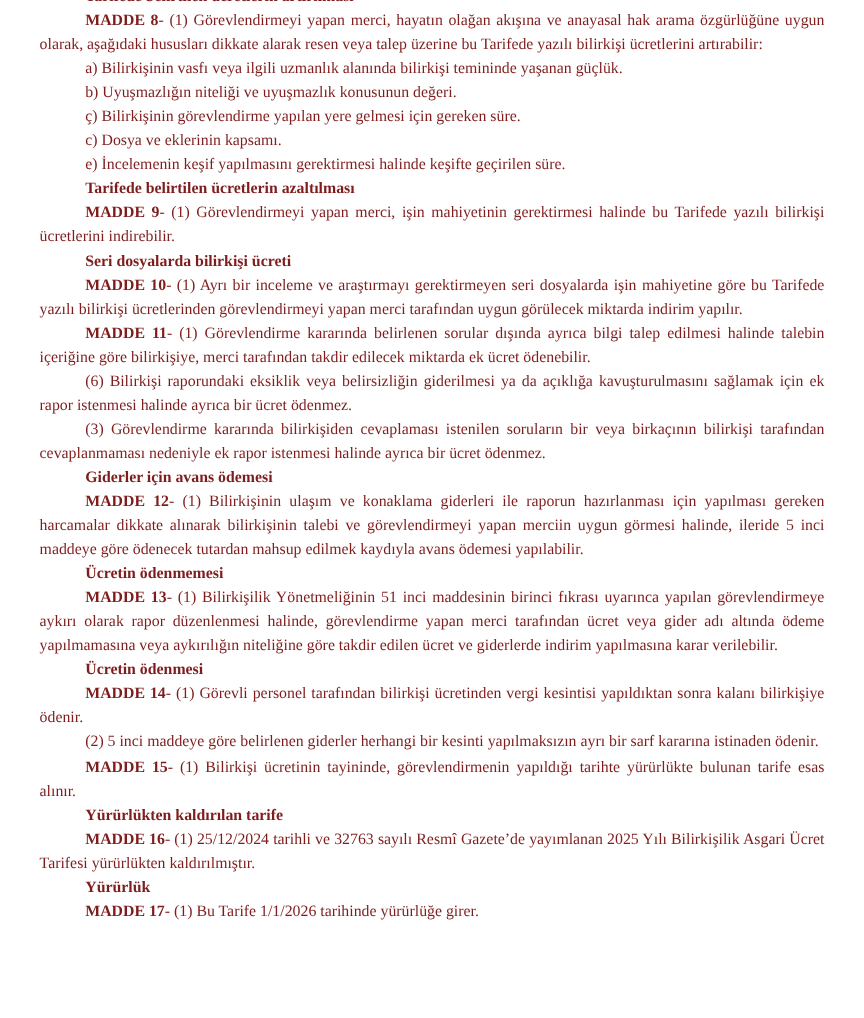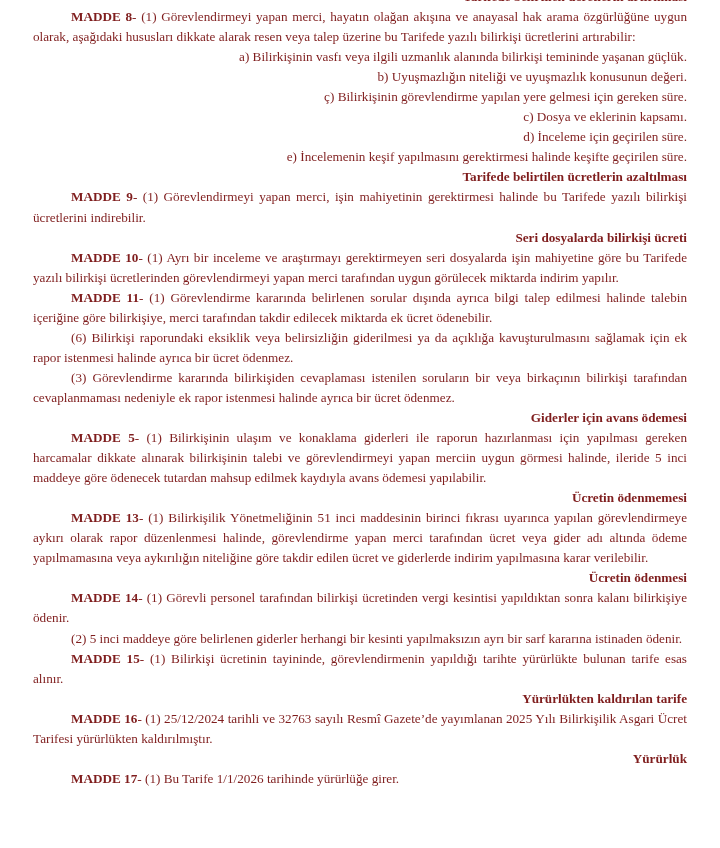--- a/index.html
+++ b/index.html
@@ -29,52 +29,51 @@
     margin: 0;
     padding: 0;
     text-align: justify;
     text-justify: inter-word;
     text-indent: 38px;
     -webkit-hyphens: none;
     hyphens: none;
   }
   .blk.heading {
     font-weight: bold;
-    text-align: right;
+    text-align: left;
   }
   .blk.listitem {
-    text-align: right;
+    text-align: left;
   }
   .madde {
     font-weight: bold;
   }
 </style>
 </head>
 <body>
 
 <div class="page">
 
   <div class="content" id="body-root">
       <p class="blk heading"><span>Tarifede belirtilen ücretlerin artırılması</span></p>
       <p class="blk"><span class="madde">MADDE 8</span><span>- (1) Görevlendirmeyi yapan merci, hayatın olağan akışına ve anayasal hak arama özgürlüğüne uygun olarak, aşağıdaki hususları dikkate alarak resen veya talep üzerine bu Tarifede yazılı bilirkişi ücretlerini artırabilir:</span></p>
       <p class="blk listitem"><span>a) Bilirkişinin vasfı veya ilgili uzmanlık alanında bilirkişi temininde yaşanan güçlük.</span></p>
       <p class="blk listitem"><span>b) Uyuşmazlığın niteliği ve uyuşmazlık konusunun değeri.</span></p>
       <p class="blk listitem"><span>ç) Bilirkişinin görevlendirme yapılan yere gelmesi için gereken süre.</span></p>
       <p class="blk listitem"><span>c) Dosya ve eklerinin kapsamı.</span></p>
-      <p class="blk listitem"><span>d) İnceleme için geçirilen süre.</span></p>
       <p class="blk listitem"><span>e) İncelemenin keşif yapılmasını gerektirmesi halinde keşifte geçirilen süre.</span></p>
       <p class="blk heading"><span>Tarifede belirtilen ücretlerin azaltılması</span></p>
       <p class="blk"><span class="madde">MADDE 9</span><span>- (1) Görevlendirmeyi yapan merci, işin mahiyetinin gerektirmesi halinde bu Tarifede yazılı bilirkişi ücretlerini indirebilir.</span></p>
       <p class="blk heading"><span>Seri dosyalarda bilirkişi ücreti</span></p>
       <p class="blk"><span class="madde">MADDE 10</span><span>- (1) Ayrı bir inceleme ve araştırmayı gerektirmeyen seri dosyalarda işin mahiyetine göre bu Tarifede yazılı bilirkişi ücretlerinden görevlendirmeyi yapan merci tarafından uygun görülecek miktarda indirim yapılır.</span></p>
       <p class="blk"><span class="madde">MADDE 11</span><span>- (1) Görevlendirme kararında belirlenen sorular dışında ayrıca bilgi talep edilmesi halinde talebin içeriğine göre bilirkişiye, merci tarafından takdir edilecek miktarda ek ücret ödenebilir.</span></p>
       <p class="blk"><span>(6) Bilirkişi raporundaki eksiklik veya belirsizliğin giderilmesi ya da açıklığa kavuşturulmasını sağlamak için ek rapor istenmesi halinde ayrıca bir ücret ödenmez.</span></p>
       <p class="blk"><span>(3) Görevlendirme kararında bilirkişiden cevaplaması istenilen soruların bir veya birkaçının bilirkişi tarafından cevaplanmaması nedeniyle ek rapor istenmesi halinde ayrıca bir ücret ödenmez.</span></p>
       <p class="blk heading"><span>Giderler için avans ödemesi</span></p>
-      <p class="blk"><span class="madde">MADDE 5</span><span>- (1) Bilirkişinin ulaşım ve konaklama giderleri ile raporun hazırlanması için yapılması gereken harcamalar dikkate alınarak bilirkişinin talebi ve görevlendirmeyi yapan merciin uygun görmesi halinde, ileride 5 inci maddeye göre ödenecek tutardan mahsup edilmek kaydıyla avans ödemesi yapılabilir.</span></p>
+      <p class="blk"><span class="madde">MADDE 12</span><span>- (1) Bilirkişinin ulaşım ve konaklama giderleri ile raporun hazırlanması için yapılması gereken harcamalar dikkate alınarak bilirkişinin talebi ve görevlendirmeyi yapan merciin uygun görmesi halinde, ileride 5 inci maddeye göre ödenecek tutardan mahsup edilmek kaydıyla avans ödemesi yapılabilir.</span></p>
       <p class="blk heading"><span>Ücretin ödenmemesi</span></p>
       <p class="blk"><span class="madde">MADDE 13</span><span>- (1) Bilirkişilik Yönetmeliğinin 51 inci maddesinin birinci fıkrası uyarınca yapılan görevlendirmeye aykırı olarak rapor düzenlenmesi halinde, görevlendirme yapan merci tarafından ücret veya gider adı altında ödeme yapılmamasına veya aykırılığın niteliğine göre takdir edilen ücret ve giderlerde indirim yapılmasına karar verilebilir.</span></p>
       <p class="blk heading"><span>Ücretin ödenmesi</span></p>
       <p class="blk"><span class="madde">MADDE 14</span><span>- (1) Görevli personel tarafından bilirkişi ücretinden vergi kesintisi yapıldıktan sonra kalanı bilirkişiye ödenir.</span></p>
       <p class="blk"><span>(2) 5 inci maddeye göre belirlenen giderler herhangi bir kesinti yapılmaksızın ayrı bir sarf kararına istinaden ödenir.</span></p>
       <p class="blk"><span class="madde">MADDE 15</span><span>- (1) Bilirkişi ücretinin tayininde, görevlendirmenin yapıldığı tarihte yürürlükte bulunan tarife esas alınır.</span></p>
       <p class="blk heading"><span>Yürürlükten kaldırılan tarife</span></p>
       <p class="blk"><span class="madde">MADDE 16</span><span>- (1) 25/12/2024 tarihli ve 32763 sayılı Resmî Gazete’de yayımlanan 2025 Yılı Bilirkişilik Asgari Ücret Tarifesi yürürlükten kaldırılmıştır.</span></p>
       <p class="blk heading"><span>Yürürlük</span></p>
       <p class="blk"><span class="madde">MADDE 17</span><span>- (1) Bu Tarife 1/1/2026 tarihinde yürürlüğe girer.</span></p>

